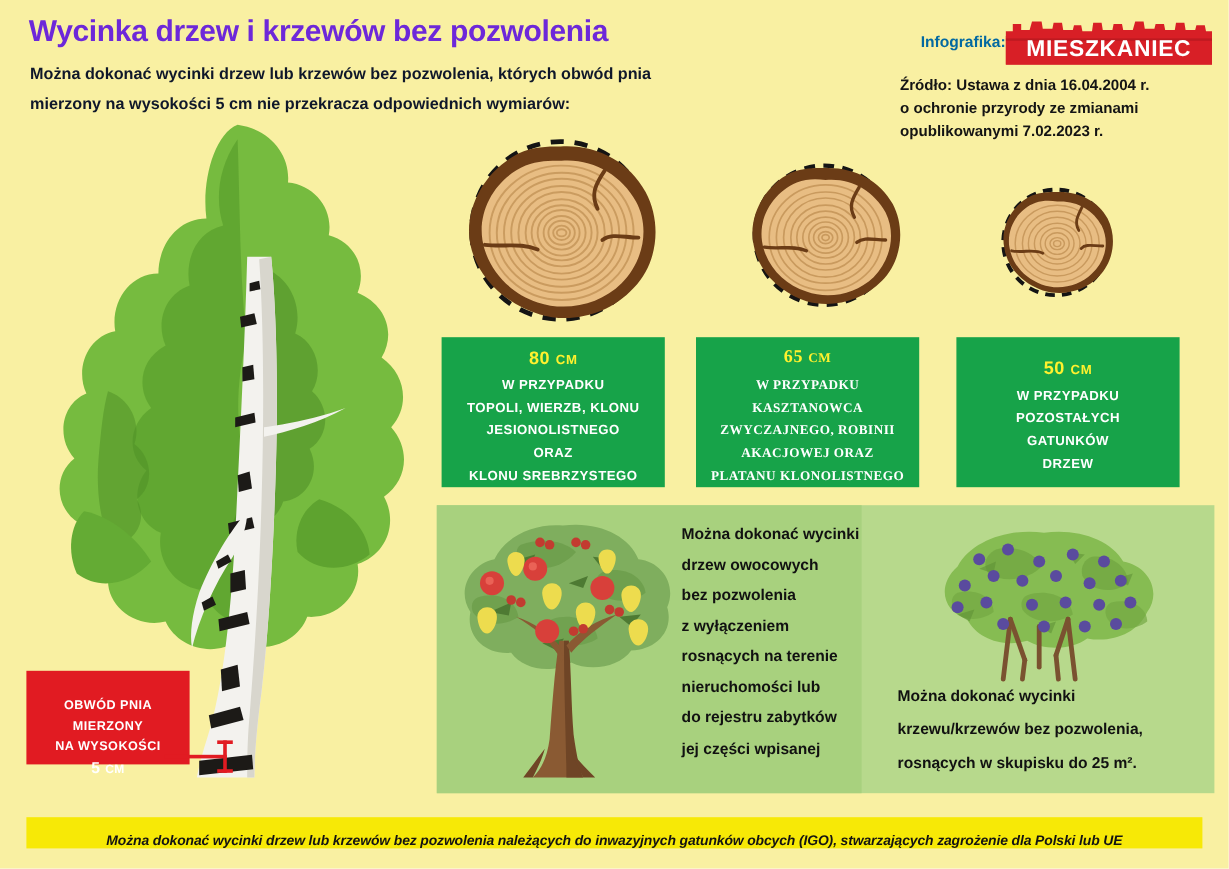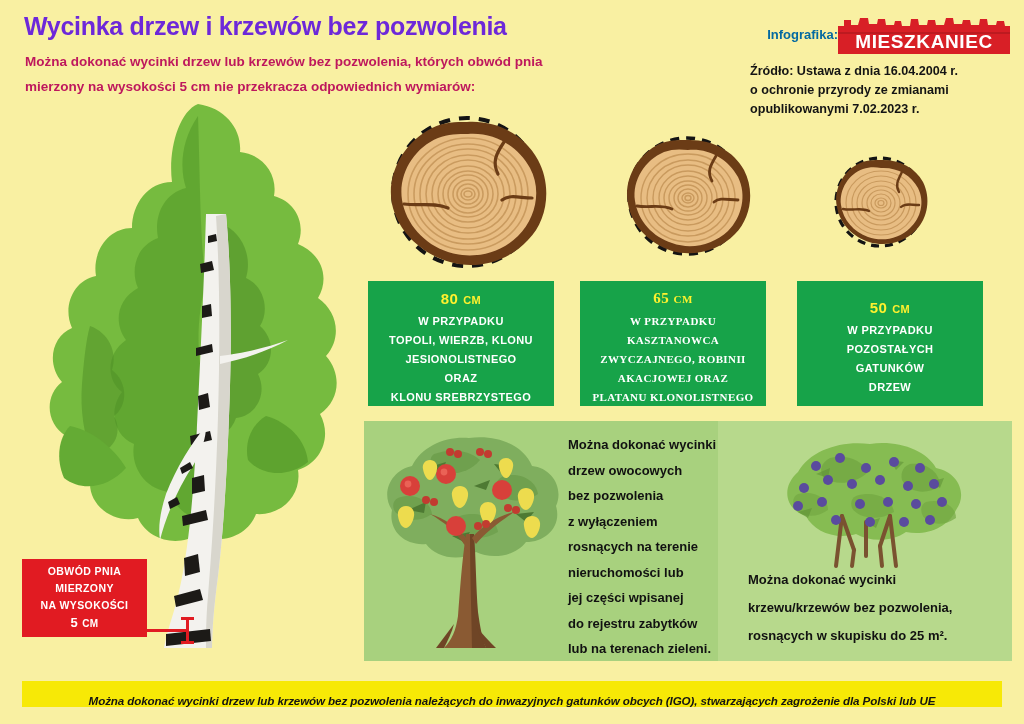--- a/index.html
+++ b/index.html
@@ -29,21 +29,21 @@
     white-space: nowrap;
   }
   .subtitle {
     position: absolute;
     left: 25px;
     top: 49px;
     width: 600px;
     font-size: 13.5px;
     font-weight: bold;
     line-height: 25px;
-    color: #be185d;
+    color: #0f172a;
   }
 
   
   .credit-label {
     position: absolute;
     right: 186px;
     top: 27px;
     font-size: 13px;
     font-weight: bold;
     color: #0369a1;
@@ -174,25 +174,25 @@
     top: 440px;
     width: 200px;
     height: 130px;
   }
 
   
   .red-box {
     position: absolute;
     left: 22px;
     top: 559px;
-    width: 125px;
+    width: 136px;
     height: 78px;
     background: #e11b22;
     box-sizing: border-box;
-    padding-top: 4px;
+    padding-top: 21px;
     text-align: center;
   }
   .red-line {
     font-size: 10.5px;
     font-weight: bold;
     color: #ffffff;
     letter-spacing: 0.4px;
     line-height: 17px;
   }
   .red-line.big { font-size: 13px; }
@@ -546,23 +546,22 @@
     </g>
   </svg>
 
   <div class="fruit-text">
     <div>Można dokonać wycinki</div>
     <div>drzew owocowych</div>
     <div>bez pozwolenia</div>
     <div>z wyłączeniem</div>
     <div>rosnących na terenie</div>
     <div>nieruchomości lub</div>
+    <div>do rejestru zabytków</div>
     <div>jej części wpisanej</div>
-    <div>do rejestru zabytków</div>
-    <div>lub na terenach zieleni.</div>
   </div>
 
   <div class="shrub-text">
     <div>Można dokonać wycinki</div>
     <div>krzewu/krzewów bez pozwolenia,</div>
     <div>rosnących w skupisku do 25 m².</div>
   </div>
 
   <div class="red-box">
     <div class="red-line">OBWÓD PNIA</div>

